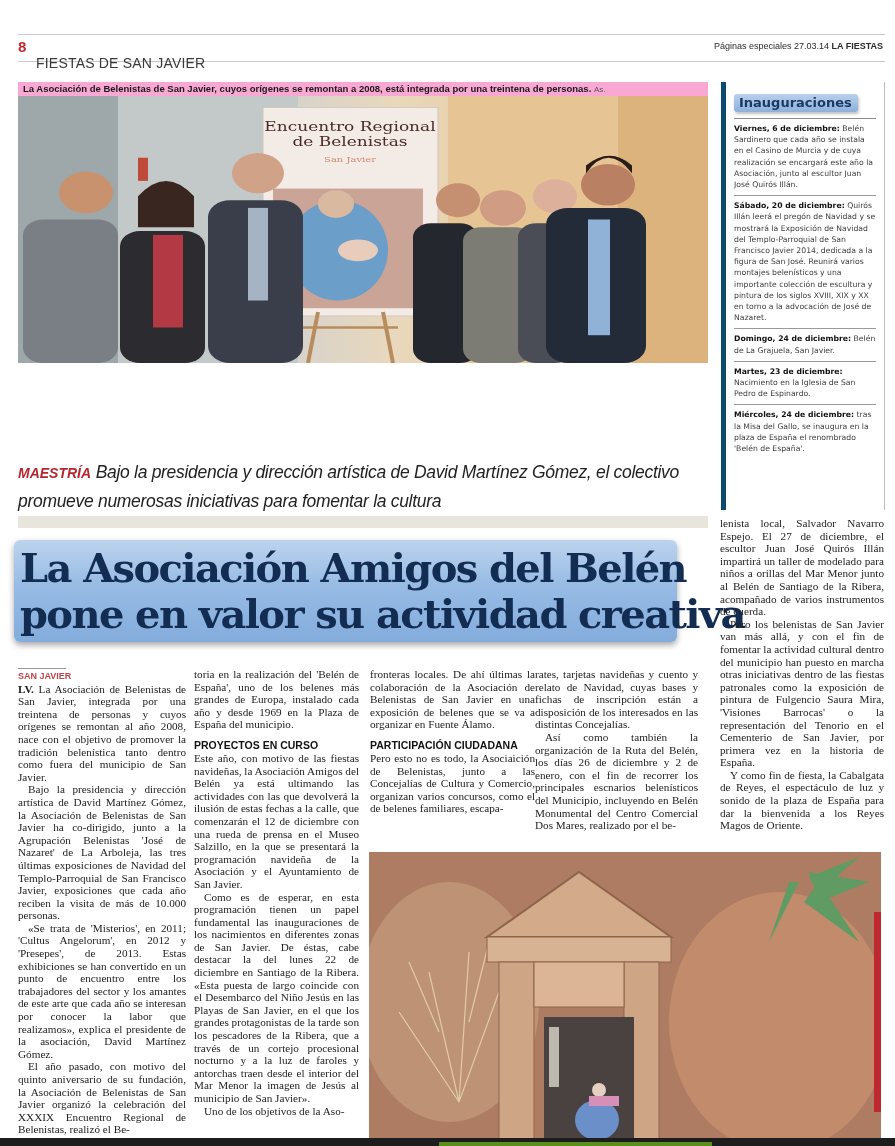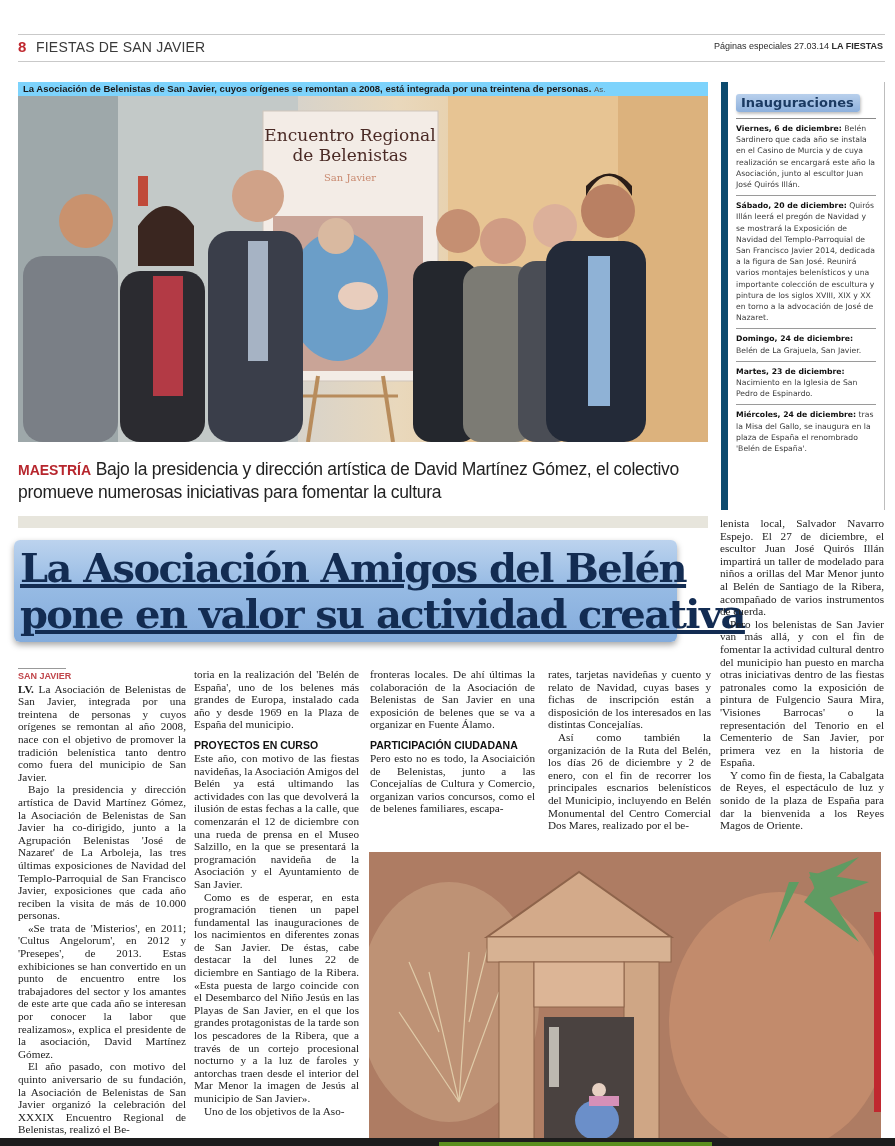--- a/index.html
+++ b/index.html
@@ -2,62 +2,62 @@
 <html><head>
 <meta charset="utf-8">
 <style>
   * { box-sizing: border-box; margin: 0; padding: 0; }
   html, body { width: 895px; height: 1146px; overflow: hidden; background: #ffffff; }
   body { position: relative; font-family: "Liberation Serif", serif; color: #1f1f1f; }
 
   
   .page-header { position: absolute; left: 18px; right: 10px; top: 34px; height: 28px; border-top: 1px solid #c9c9c9; border-bottom: 1px solid #c9c9c9; }
   .page-num { position: absolute; left: 0; top: 3px; font-family: "Liberation Sans", sans-serif; font-weight: bold; font-size: 15px; color: #c0282f; }
-  .section-name { position: absolute; left: 18px; top: 4px; font-family: "Liberation Sans", sans-serif; font-size: 14px; color: #3a3a3a; letter-spacing: 0.2px; }
+  .section-name { position: absolute; left: 18px; top: 20px; font-family: "Liberation Sans", sans-serif; font-size: 14px; color: #3a3a3a; letter-spacing: 0.2px; }
   .header-right { position: absolute; right: 2px; top: 6px; font-family: "Liberation Sans", sans-serif; font-size: 9px; color: #2a2a2a; }
   .header-right .paper { font-weight: bold; }
 
   
-  .photo-caption { position: absolute; left: 18px; top: 82px; width: 690px; height: 14px; background: #7dd3fc; font-family: "Liberation Sans", sans-serif; font-size: 9.5px; font-weight: bold; color: #1a1a1a; padding: 1px 5px; white-space: nowrap; overflow: hidden; }
+  .photo-caption { position: absolute; left: 18px; top: 82px; width: 690px; height: 14px; background: #f9a8d4; font-family: "Liberation Sans", sans-serif; font-size: 9.5px; font-weight: bold; color: #1a1a1a; padding: 1px 5px; white-space: nowrap; overflow: hidden; }
   .photo-caption .credit { font-weight: normal; font-size: 8px; color: #555; }
-  .top-photo { position: absolute; left: 18px; top: 96px; width: 690px; height: 346px; overflow: hidden;
+  .top-photo { position: absolute; left: 18px; top: 96px; width: 690px; height: 267px; overflow: hidden;
     background: linear-gradient(90deg, #a9b1b3 0%, #c7cccb 25%, #d7d3cb 40%, #e9d8bc 55%, #e6c89c 75%, #d9b584 100%); }
   .top-photo svg { width: 100%; height: 100%; display: block; }
 
   
-  .sidebar { position: absolute; left: 721px; top: 82px; width: 164px; height: 428px; border-left: 7px solid #0c4a6e; border-right: 1px solid #bdbdbd; padding: 0 8px; font-family: "DejaVu Sans", sans-serif; }
+  .sidebar { position: absolute; left: 721px; top: 82px; width: 164px; height: 428px; border-left: 5px solid #0c4a6e; border-right: 1px solid #bdbdbd; padding: 0 8px; font-family: "DejaVu Sans", sans-serif; }
   .sidebar-title { display: inline-block; margin-top: 12px; padding: 1px 6px 2px 5px; background: linear-gradient(#b9d0ec, #8db0dc); border-radius: 3px; box-shadow: 1px 2px 3px rgba(0,0,0,0.25); font-family: "DejaVu Sans", sans-serif; font-weight: bold; font-size: 13px; color: #1b3a62; }
   .sidebar-rule { border-top: 1px solid #8a8a8a; margin-top: 6px; }
   .event { padding: 4px 0 5px; border-bottom: 1px solid #9a9a9a; font-size: 7.7px; line-height: 11.2px; color: #3b3b3b; }
   .event:last-child { border-bottom: none; }
   .event .date { font-weight: bold; color: #111; }
 
   
-  .subhead { position: absolute; left: 18px; top: 458px; width: 690px; font-family: "Liberation Sans", sans-serif; font-size: 17.5px; line-height: 22px; color: #222; letter-spacing: -0.3px; }
+  .subhead { position: absolute; left: 18px; top: 458px; width: 690px; font-family: "Liberation Sans", sans-serif; font-size: 17.5px; line-height: 28px; color: #222; letter-spacing: -0.3px; font-style: italic; }
   .subhead .kicker { font-weight: bold; color: #b7262d; font-size: 14px; letter-spacing: 0; }
 
   .grey-band { position: absolute; left: 18px; top: 516px; width: 690px; height: 12px; background: #e7e5dc; }
 
   
   .headline-box { position: absolute; left: 14px; top: 540px; width: 663px; height: 102px; border-radius: 6px;
     background: linear-gradient(180deg, #bcd3ee 0%, #97bbe4 45%, #84acdc 100%); box-shadow: 0 3px 6px rgba(0,0,0,0.35); }
-  .headline { position: absolute; left: 20px; top: 545px; font-family: "DejaVu Serif", serif; font-size: 40px; line-height: 46px; color: #132c52; letter-spacing: -1.6px; white-space: nowrap; text-decoration: underline; }
+  .headline { position: absolute; left: 20px; top: 545px; font-family: "DejaVu Serif", serif; font-size: 40px; line-height: 46px; color: #132c52; letter-spacing: -1.6px; white-space: nowrap; }
 
   
   .col { position: absolute; font-size: 11.2px; line-height: 12.6px; color: #222; text-align: justify; hyphens: auto; }
   .col p { text-indent: 10px; }
   .col p.noindent { text-indent: 0; }
   .col h4 { font-family: "Liberation Sans", sans-serif; font-size: 10.5px; font-weight: bold; color: #111; margin-top: 8px; line-height: 13px; }
   .byline-rule { width: 48px; border-top: 1px solid #999; margin-bottom: 1px; }
   .byline-place { font-family: "Liberation Sans", sans-serif; font-weight: bold; font-size: 9px; color: #c0454a; }
   .initials { font-weight: bold; }
   .col1 { left: 18px; top: 668px; width: 168px; }
   .col2 { left: 194px; top: 668px; width: 165px; }
   .col3 { left: 370px; top: 668px; width: 165px; }
-  .col4 { left: 548px; top: 668px; width: 163px; }
+  .col4 { left: 535px; top: 668px; width: 163px; }
   .col5 { left: 720px; top: 517px; width: 164px; }
 
   
   .bottom-photo { position: absolute; left: 369px; top: 852px; width: 512px; height: 294px; overflow: hidden; background: #b98a6e; }
   .bottom-photo svg { width: 100%; height: 100%; display: block; }
 
   .viewer-bar { position: absolute; left: 0; top: 1138px; width: 895px; height: 8px; background: #1d1d1d; }
   .viewer-progress { position: absolute; left: 439px; top: 1142px; width: 273px; height: 4px; background: #5a8f1e; }
 </style>
 </head>

